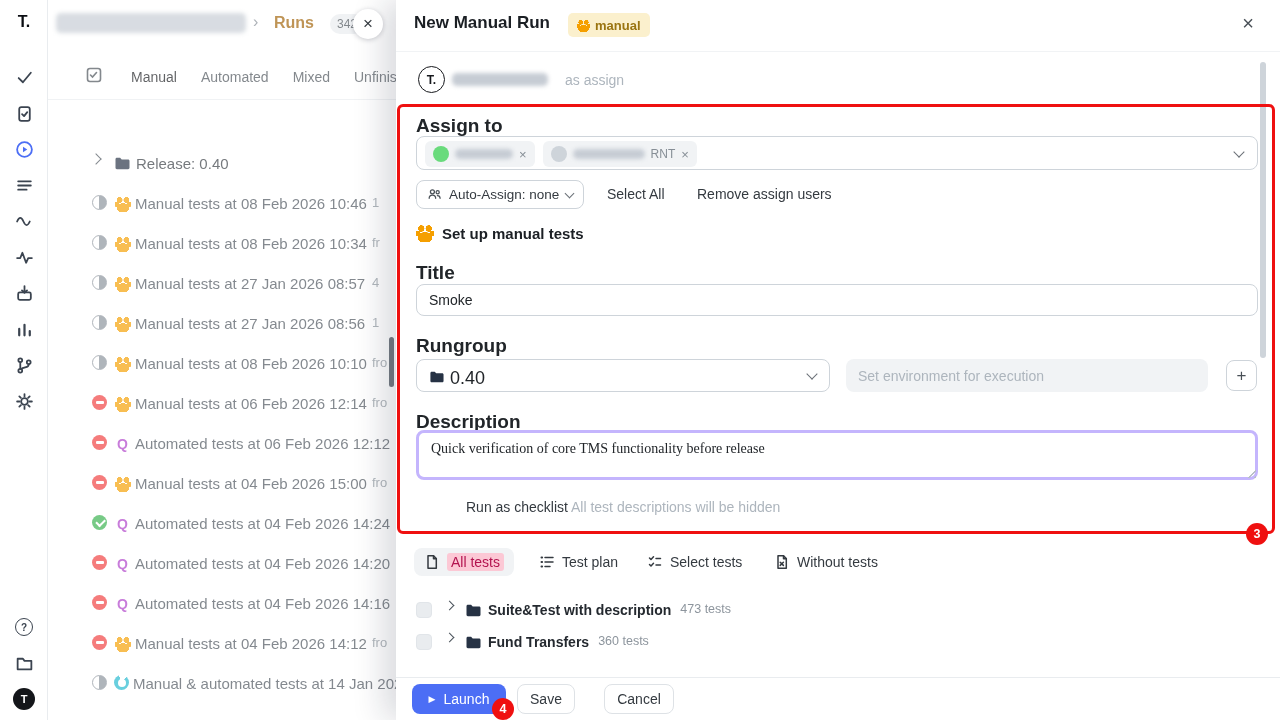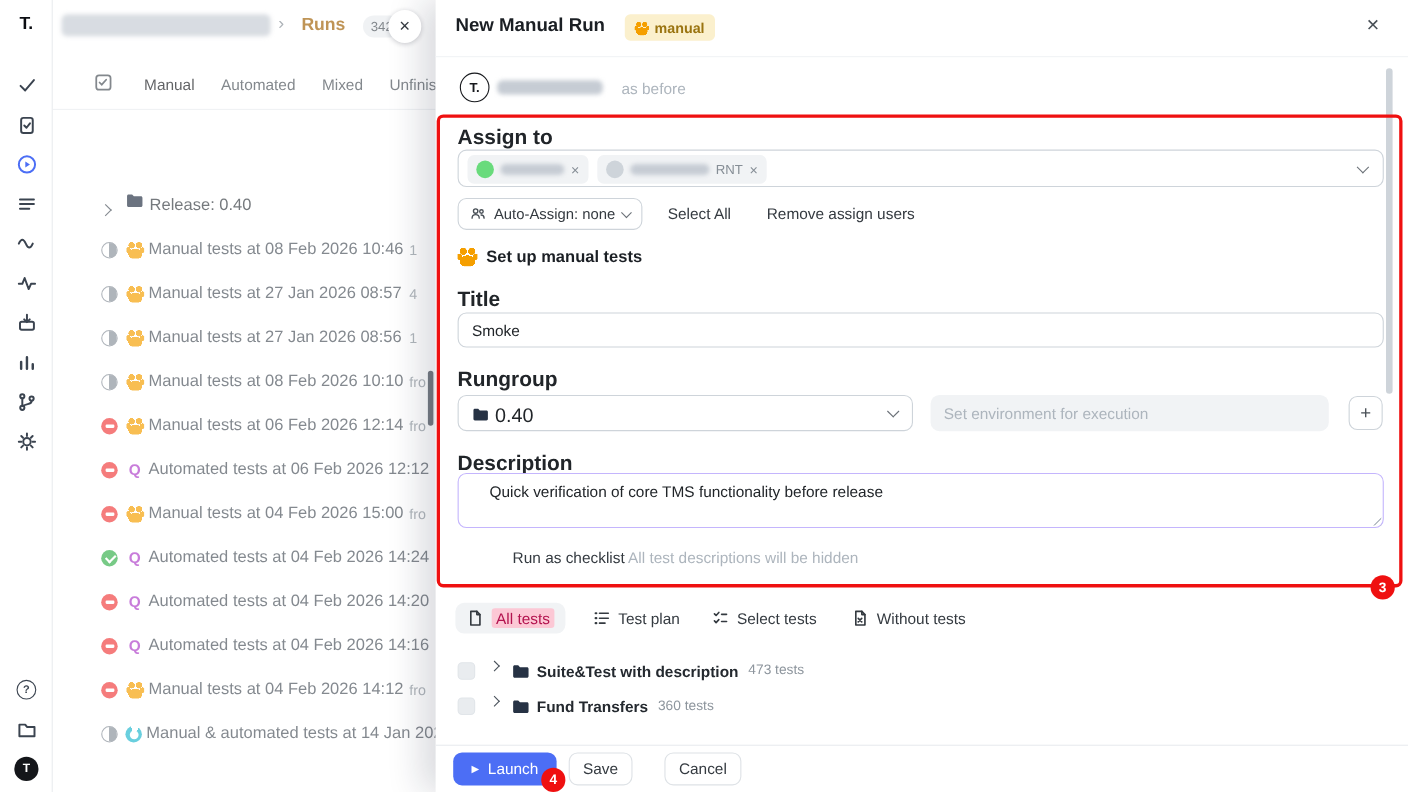--- a/index.html
+++ b/index.html
@@ -26,21 +26,21 @@
   .crumb-sep{position:absolute;left:205px;top:13px;font-size:16px;color:#868e96}
   .crumb-title{position:absolute;left:226px;top:14px;font-size:16px;font-weight:700;color:#a16207}
   .count-pill{position:absolute;left:282px;top:14px;height:20px;padding:0 7px;background:#e9ecef;border-radius:10px;font-size:12px;color:#495057;display:flex;align-items:center}
   .view-icon{position:absolute;left:37px;top:66px}
   .view-icon svg{width:18px;height:18px;fill:none;stroke:#495057;stroke-width:1.6;stroke-linecap:round}
   .filter-tabs{position:absolute;left:83px;top:69px;display:flex;gap:24px;font-size:14px;color:#495057;white-space:nowrap}
   .filter-tabs .tab{cursor:pointer}
   .filter-tabs .tab.active{color:#16181c;font-weight:500}
 
   .run-list{position:absolute;left:0;top:155px;width:348px}
-  .run-row{position:relative;height:40px;display:flex;align-items:flex-end;padding-left:44px;white-space:nowrap;cursor:pointer}
+  .run-row{position:relative;height:40px;display:flex;align-items:flex-start;padding-left:44px;white-space:nowrap;cursor:pointer}
   .run-row .title{font-size:15px;color:#4a525b;margin-left:4px}
   .run-row .meta{position:absolute;left:324px;font-size:13px;color:#8d959d}
   .folder-row .title{color:#343a40;margin-left:6px}
   .cr{width:8px;height:8px;border-top:1.9px solid #4a525b;border-right:1.9px solid #4a525b;transform:rotate(45deg);flex:none}
   .folder-ic{flex:none;margin-left:14px}
   .folder-ic svg,.tree-folder svg{width:16px;height:16px;fill:#263244}
 
   .st{width:15px;height:15px;border-radius:50%;flex:none;position:relative}
   .st-progress{border:1.6px solid #8a929b;background:linear-gradient(90deg,transparent 0 50%,#8a929b 50%)}
   .st-failed{background:#f03e3e}
@@ -82,21 +82,21 @@
   .chip .x{color:#868e96;font-size:13px;cursor:pointer}
   .av{width:16px;height:16px;border-radius:50%;flex:none}
   .cd{width:8px;height:8px;border-left:1.8px solid #6a7077;border-bottom:1.8px solid #6a7077;transform:rotate(-45deg);margin-top:-3px}
   .pill-btn{height:29px;border:1px solid #ced4da;border-radius:8px;background:#fff;display:flex;align-items:center;gap:7px;padding:0 10px;font-size:13.5px;color:#343a40;cursor:pointer}
   .pill-btn svg{width:15px;height:15px;fill:none;stroke:#495057;stroke-width:1.5;stroke-linecap:round}
   .link-dark{font-size:14px;color:#343a40;cursor:pointer}
   .txt-input{width:100%;height:100%;border:none;outline:none;font-size:14px;color:#212529;padding:0 12px;background:transparent;font-family:inherit}
   .env-box{background:#f1f3f5;border-radius:8px}
   .env-box input::placeholder{color:#adb5bd}
   .plus-btn{border:1px solid #ced4da;border-radius:8px;background:#fff;display:flex;align-items:center;justify-content:center;font-size:17px;color:#495057;cursor:pointer}
-  textarea.desc{width:842px;height:50px;border:1px solid #c4b5fd;border-radius:8px;font-size:14px;color:#212529;padding:8px 28px;resize:none;outline:none;font-family:Liberation Sans, sans-serif}
+  textarea.desc{width:842px;height:50px;border:3px solid #c4b5fd;border-radius:8px;font-size:14px;color:#212529;padding:8px 12px;resize:none;outline:none;font-family:Liberation Serif, serif}
   .grip{position:absolute;width:11px;height:11px;background:repeating-linear-gradient(315deg,#b9c0c7 0 1.5px,transparent 1.5px 4.5px);clip-path:polygon(100% 0,100% 100%,0 100%)}
   .toggle{width:37px;height:20px;border-radius:10px;background:#6366f1;position:relative;cursor:pointer}
   .toggle::after{content:"";position:absolute;right:2px;top:2px;width:16px;height:16px;border-radius:50%;background:#fff}
 
   .ttab{position:absolute;display:flex;align-items:center;gap:7px;font-size:14px;color:#343a40;cursor:pointer;height:28px}
   .ttab svg{width:16px;height:16px;fill:none;stroke:#343a40;stroke-width:1.5;stroke-linecap:round;stroke-linejoin:round}
   .ttab.active{background:#f1f3f5;border-radius:8px;padding:0 10px}
   .ttab.active .lbl{background:#fcc8d5;color:#b3134f;padding:1px 4px;border-radius:3px;font-weight:500}
 
   .tree-row{position:absolute;left:20px;display:flex;align-items:flex-start;height:26px;cursor:pointer}
@@ -232,20 +232,28 @@
             <span class="paw"></span>
           </span>
           <span class="title">Manual tests at 08 Feb 2026 10:46</span>
           <span class="meta">1</span>
         </div>
       <div class="run-row">
           <span class="st st-progress"></span>
           <span class="tp">
             <span class="paw"></span>
           </span>
+          <span class="title">Manual tests at 08 Feb 2026 10:34</span>
+          <span class="meta">fr</span>
+        </div>
+      <div class="run-row">
+          <span class="st st-progress"></span>
+          <span class="tp">
+            <span class="paw"></span>
+          </span>
           <span class="title">Manual tests at 27 Jan 2026 08:57</span>
           <span class="meta">4</span>
         </div>
       <div class="run-row">
           <span class="st st-progress"></span>
           <span class="tp">
             <span class="paw"></span>
           </span>
           <span class="title">Manual tests at 27 Jan 2026 08:56</span>
           <span class="meta">1</span>
@@ -325,21 +333,21 @@
       <span class="m-title">New Manual Run</span>
       <span class="type-badge">
           <span class="paw"></span>
           <span>manual</span>
         </span>
       <span class="m-close">×</span>
     </header>
 
     <div class="avatar-ring"></div>
     <div class="redact abs" style="left:56px;top:73px;width:96px;height:13px"></div>
-    <span class="abs gray-sm" style="left:169px;top:72px">as before</span>
+    <span class="abs gray-sm" style="left:169px;top:72px">as assign</span>
 
     
     <span class="abs f-label" style="left:20px;top:115px">Assign to</span>
     <div class="abs box-input" style="left:20px;top:136px;width:842px;height:34px">
       <div class="abs" style="left:8px;top:4px;display:flex;gap:8px">
         <span class="chip">
           <span class="av" style="background:#69db7c"></span>
           <span class="redact" style="width:58px;height:10px"></span>
           <span class="x">×</span>
         </span>

